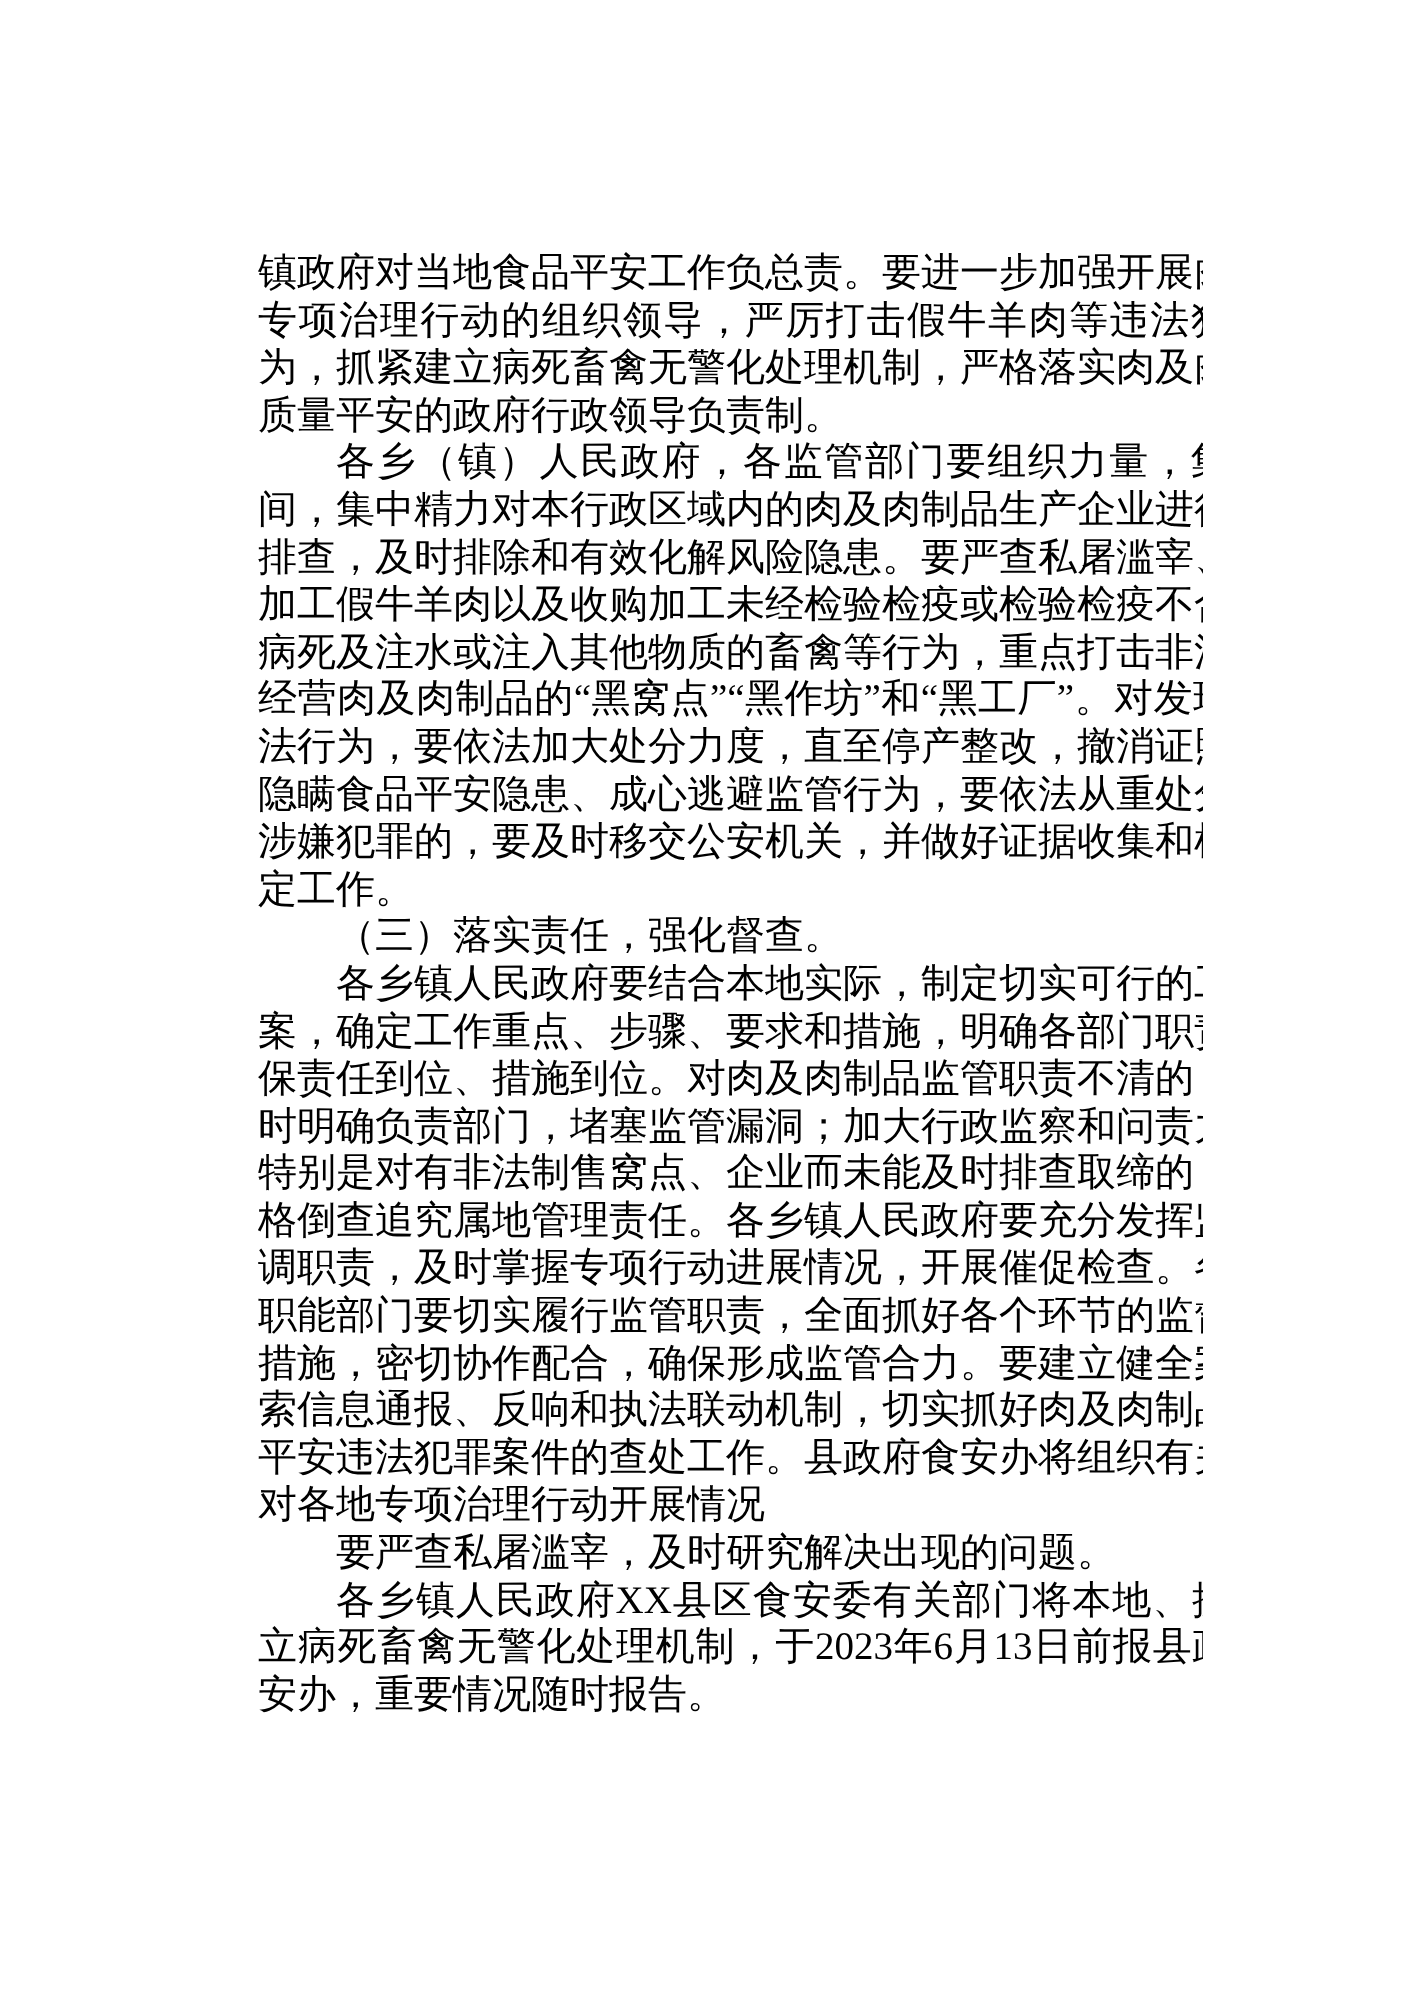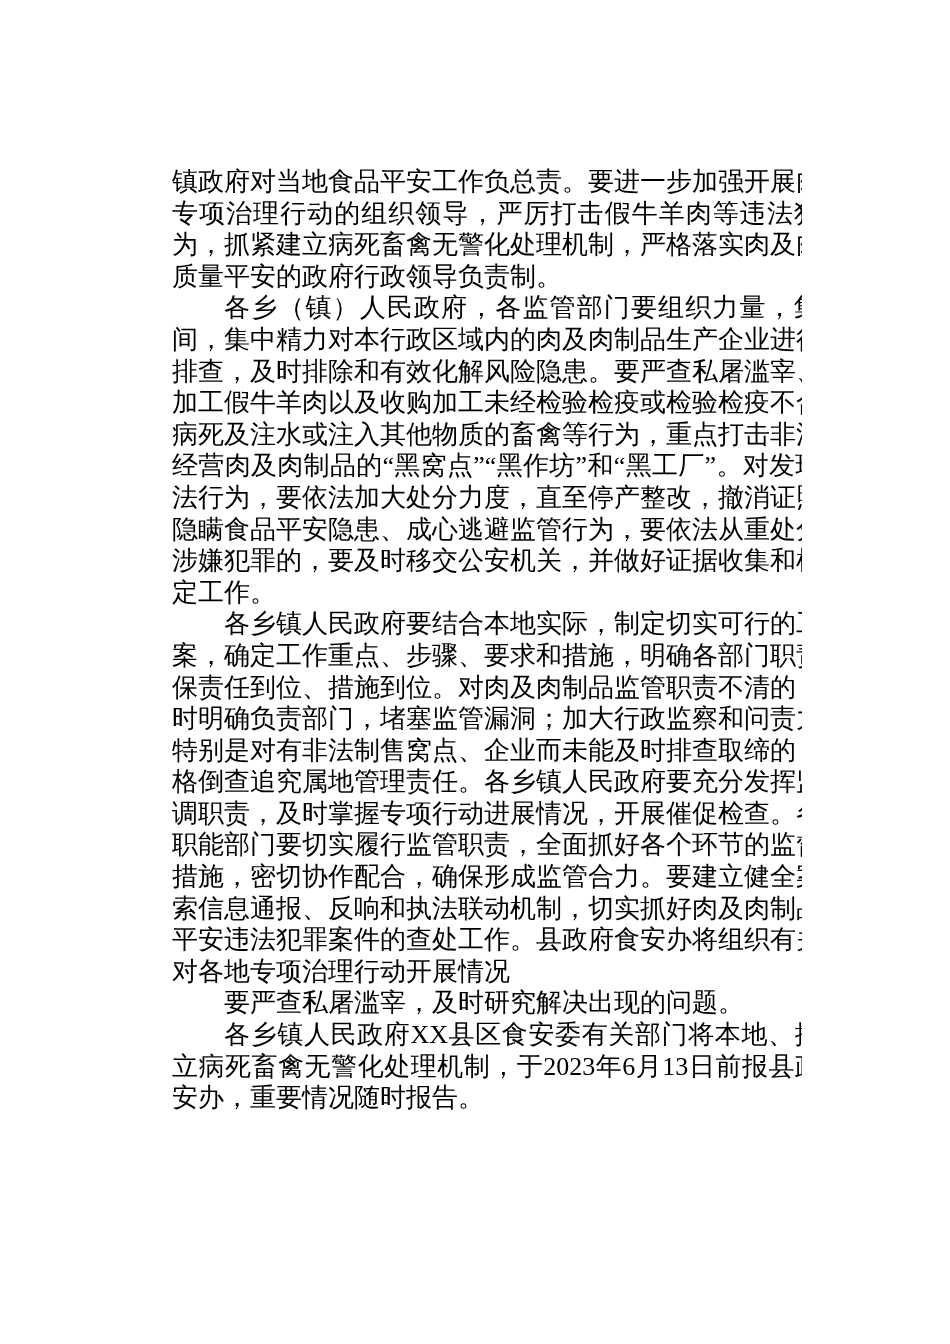--- a/index.html
+++ b/index.html
@@ -35,17 +35,18 @@
     text-indent: 2em;
   }
 </style>
 </head>
 <body>
 
 <div class="page">
   <div class="doc-body">
       <p class="para">镇政府对当地食品平安工作负总责。要进一步加强开展肉制品专项治理行动的组织领导，严厉打击假牛羊肉等违法犯罪行为，抓紧建立病死畜禽无警化处理机制，严格落实肉及肉制品质量平安的政府行政领导负责制。</p>
       <p class="para indent">各乡（镇）人民政府，各监管部门要组织力量，集中时间，集中精力对本行政区域内的肉及肉制品生产企业进行全面排查，及时排除和有效化解风险隐患。要严查私屠滥宰、非法加工假牛羊肉以及收购加工未经检验检疫或检验检疫不合格、病死及注水或注入其他物质的畜禽等行为，重点打击非法生产经营肉及肉制品的“黑窝点”“黑作坊”和“黑工厂”。对发现的违法行为，要依法加大处分力度，直至停产整改，撤消证照。对隐瞒食品平安隐患、成心逃避监管行为，要依法从重处分。对涉嫌犯罪的，要及时移交公安机关，并做好证据收集和检验鉴定工作。</p>
+      <p class="para indent">（三）落实责任，强化督查。</p>
       <p class="para indent">各乡镇人民政府要结合本地实际，制定切实可行的工作方案，确定工作重点、步骤、要求和措施，明确各部门职责，确保责任到位、措施到位。对肉及肉制品监管职责不清的，要及时明确负责部门，堵塞监管漏洞；加大行政监察和问责力度，特别是对有非法制售窝点、企业而未能及时排查取缔的，要严格倒查追究属地管理责任。各乡镇人民政府要充分发挥监督协调职责，及时掌握专项行动进展情况，开展催促检查。各有关职能部门要切实履行监管职责，全面抓好各个环节的监督检查措施，密切协作配合，确保形成监管合力。要建立健全案件线索信息通报、反响和执法联动机制，切实抓好肉及肉制品质量平安违法犯罪案件的查处工作。县政府食安办将组织有关部门对各地专项治理行动开展情况</p>
       <p class="para indent">要严查私屠滥宰，及时研究解决出现的问题。</p>
       <p class="para indent">各乡镇人民政府XX县区食安委有关部门将本地、抓紧建立病死畜禽无警化处理机制，于2023年6月13日前报县政府食安办，重要情况随时报告。</p>
     </div>
 </div>
 
 </body></html>

